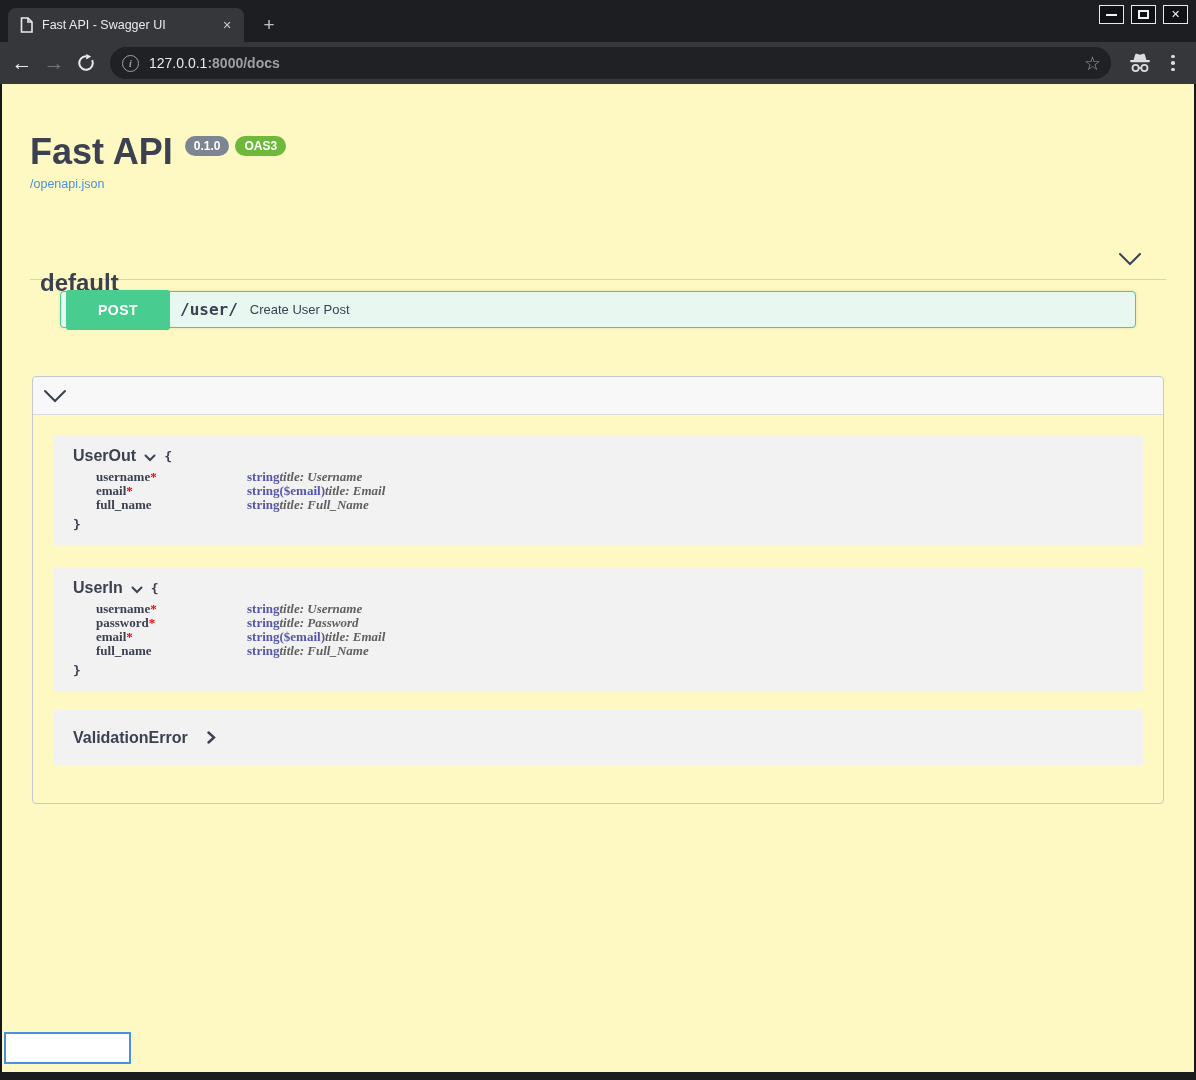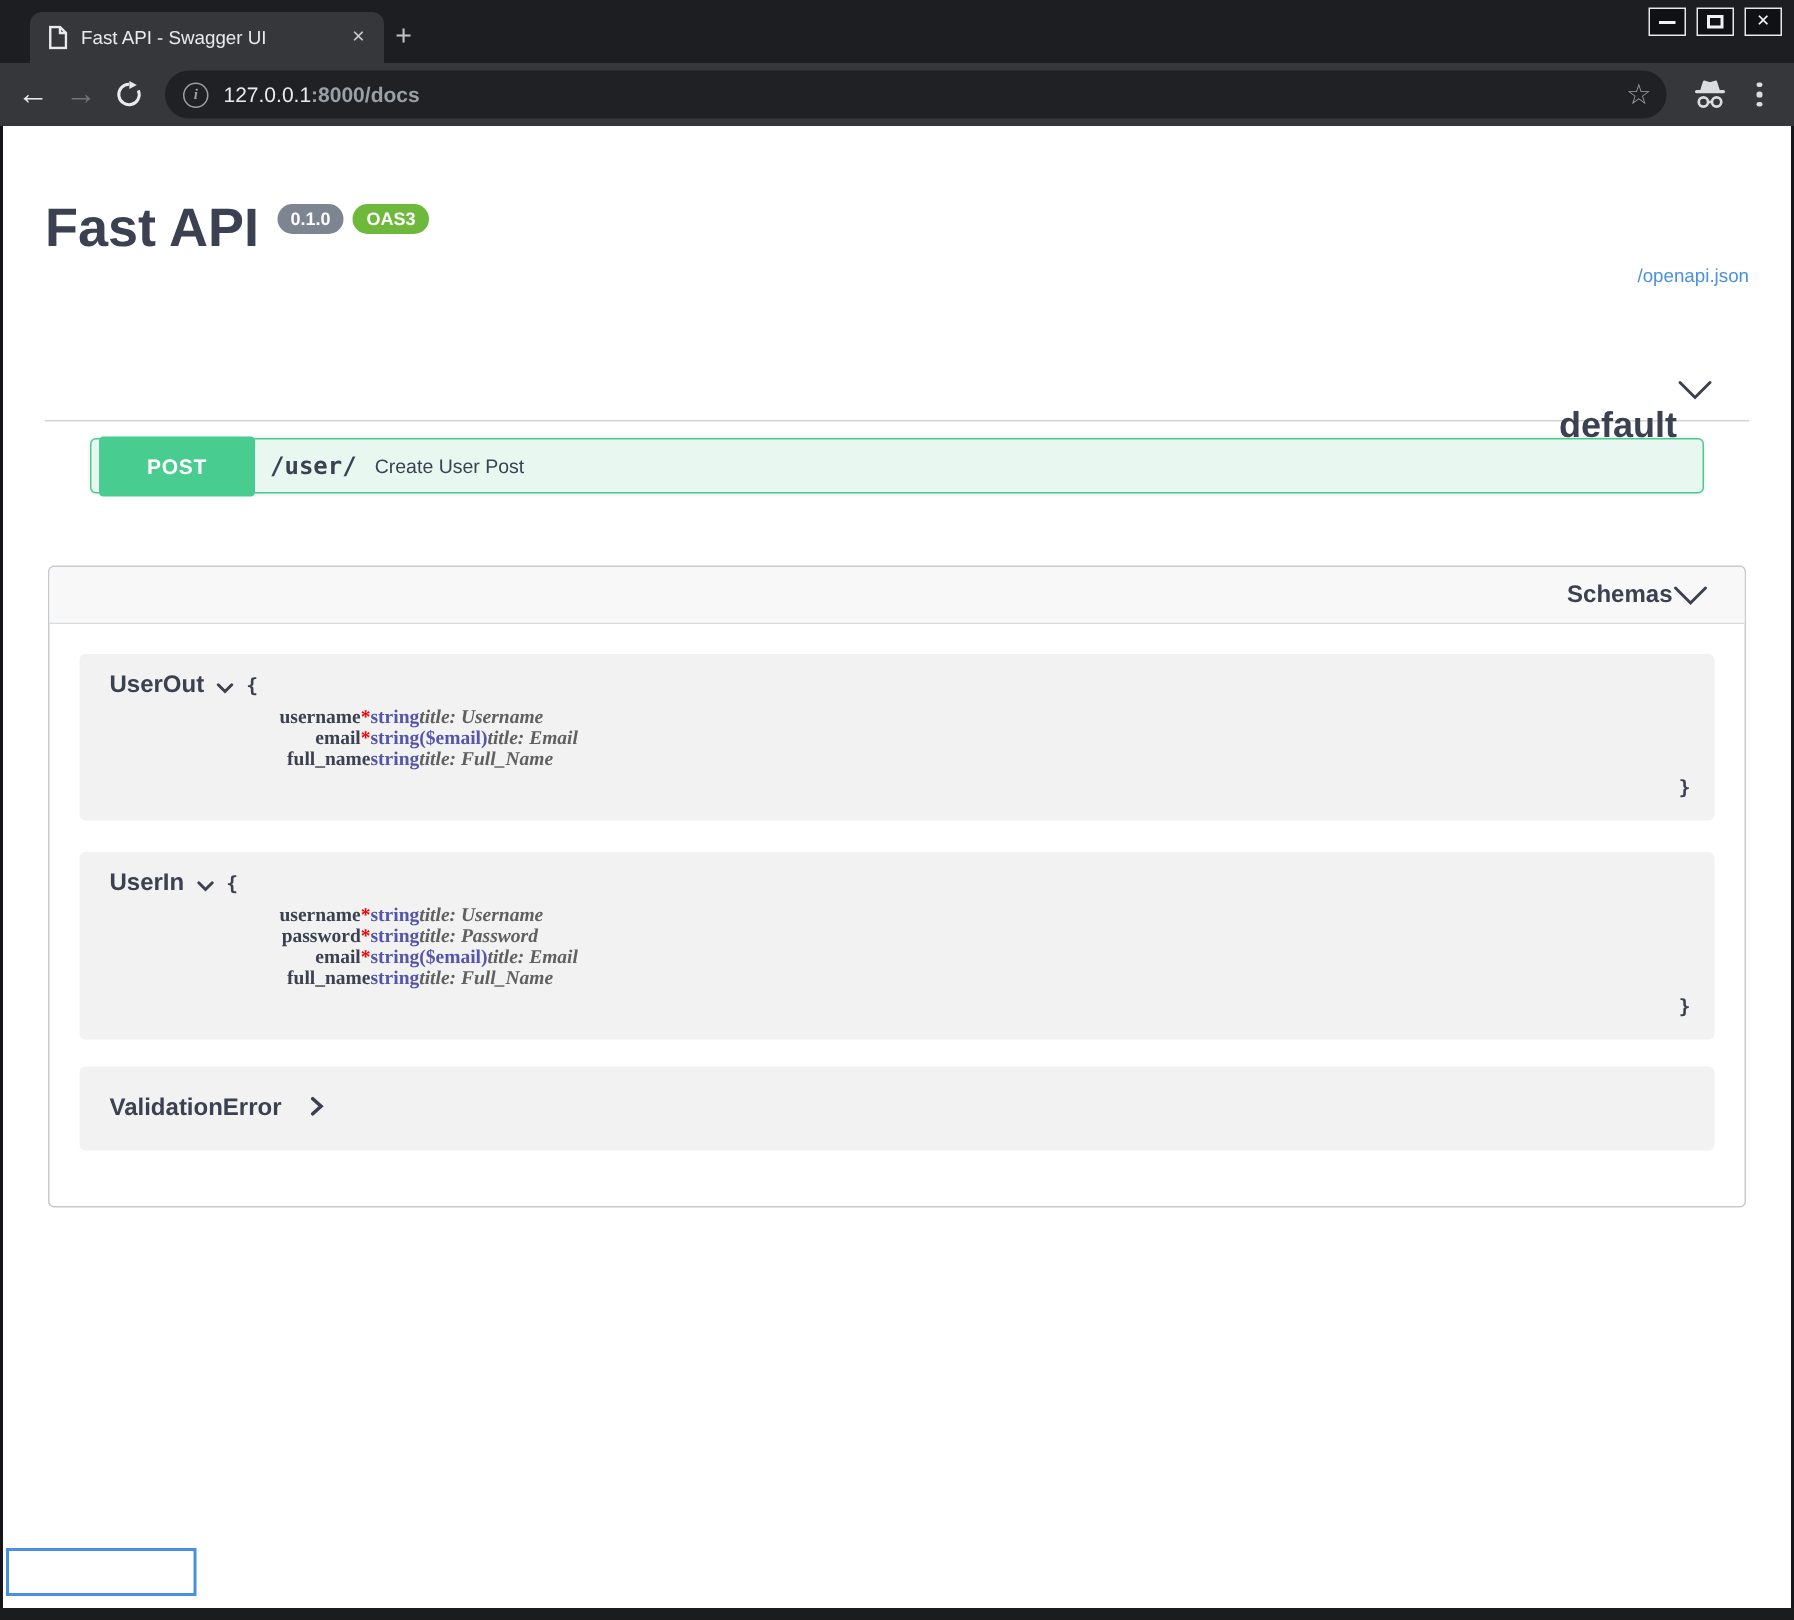--- a/index.html
+++ b/index.html
@@ -3,21 +3,21 @@
 <meta charset="utf-8">
 <style>
   * { margin:0; padding:0; box-sizing:border-box; }
   html,body { width:1196px; height:1080px; }
   body { font-family:"Liberation Sans", sans-serif; background:#15161a; }
 
   .window { position:relative; width:1196px; height:1080px; background:#15161a; overflow:hidden; }
 
   
   .titlebar { position:absolute; top:0; left:0; right:0; height:42px; background:#1d1e21; }
-  .tab { position:absolute; left:20px; top:8px; width:236px; height:34px; background:#36373b;
+  .tab { position:absolute; left:8px; top:8px; width:236px; height:34px; background:#36373b;
          border-radius:8px 8px 0 0; display:flex; align-items:center; padding:0 8px 0 12px; }
   .tab-favicon { width:13px; height:16px; flex:0 0 auto; }
   .tab-title { flex:1; margin-left:9px; font-size:12.5px; color:#e8eaed; white-space:nowrap;
                overflow:hidden; text-overflow:ellipsis; }
   .tab-close { flex:0 0 auto; width:18px; height:18px; border-radius:50%; color:#c7cacd;
                font-size:11px; line-height:18px; text-align:center; cursor:default; }
   .newtab-btn { position:absolute; left:256px; top:14px; width:26px; height:24px; color:#bdc1c6;
                 font-size:19px; line-height:22px; text-align:center; }
   .win-controls { position:absolute; top:5px; right:8px; display:flex; gap:7px; }
   .win-btn { width:25px; height:19px; border:1px solid #e8e8e8; background:#101114; display:flex;
@@ -39,22 +39,22 @@
   .url-text { margin-left:10px; font-size:14px; color:#e8eaed; white-space:nowrap; }
   .url-text .sec { color:#9aa0a6;font-weight:bold; }
   .omni-spacer { flex:1; }
   .star-icon { font-size:19px; color:#9aa0a6; line-height:1; }
   .incog-wrap { width:34px; height:32px; display:flex; align-items:center; justify-content:center; }
   .menu-dots { width:24px; height:32px; display:flex; flex-direction:column; align-items:center;
                justify-content:center; gap:3px; margin-left:4px; }
   .menu-dots i { width:3.5px; height:3.5px; border-radius:50%; background:#dadce0; }
 
   
-  .content { position:absolute; top:84px; left:2px; right:2px; bottom:8px; background:#ffffff;
-             overflow:hidden; color:#3b4151;text-align:right; }
+  .content { position:absolute; top:84px; left:2px; right:2px; bottom:8px; background:#fef9c3;
+             overflow:hidden; color:#3b4151; }
   .bottombar { position:absolute; bottom:0; left:0; right:0; height:8px; background:#1b1c1e; }
 
   .info-block { margin:50px 28px 0 28px; }
   .api-title { display:flex; align-items:flex-start; }
   .api-title h1 { font-size:36px; line-height:36px; font-weight:700; color:#3b4151; }
   .badges { display:flex; gap:6px; margin:2px 0 0 12px; }
   .badge { border-radius:57px; padding:3px 9px; font-size:12px; font-weight:700; color:#ffffff; }
   .badge.version { background:#7d8492; }
   .badge.oas { background:#6eb93c; }
   .spec-link { display:inline-block; margin-top:7px; font-size:12.5px; color:#4990e2;
@@ -189,21 +189,20 @@
       </div>
       <div class="opblock">
         <span class="method-badge">POST</span>
         <span class="op-path">/user/</span>
         <span class="op-summary">Create User Post</span>
       </div>
     </div>
 
     <div class="schemas">
       <div class="schemas-header">
-        <h4>Schemas</h4>
         <svg class="chev-lg" width="24" height="14" viewBox="0 0 24 14">
           <polyline points="2,2 12,12 22,2" fill="none" stroke="#3b4151" stroke-width="2" stroke-linecap="round"></polyline>
         </svg>
       </div>
       <div class="schemas-body">
 
         <div class="model-box">
           <div class="model-title-row">
             <span class="model-name">UserOut</span>
             <svg class="chev-sm" width="12" height="8" viewBox="0 0 12 8">

